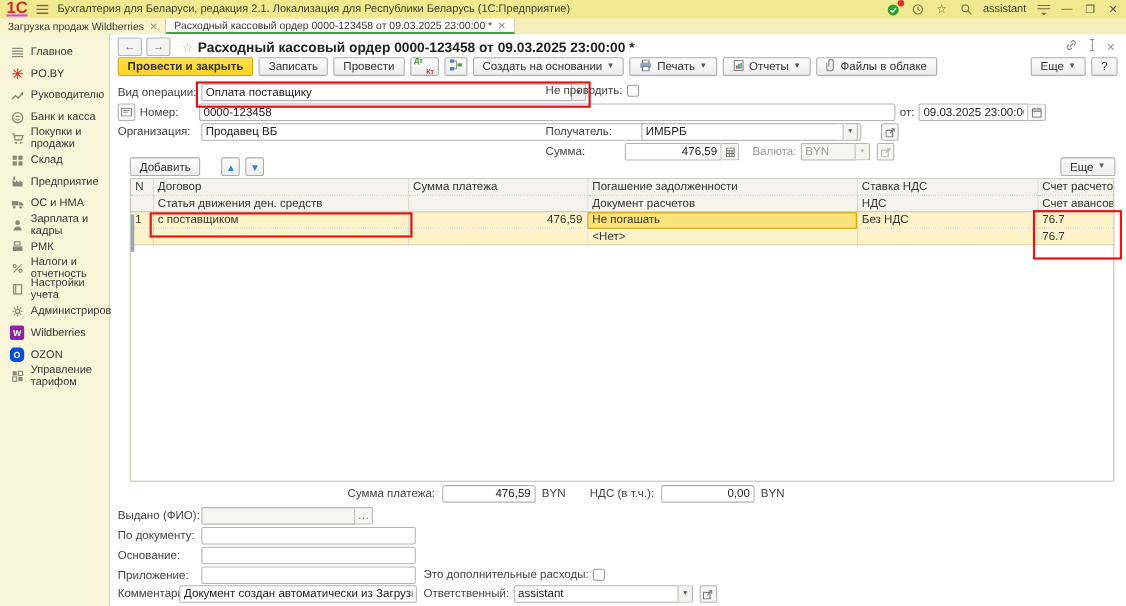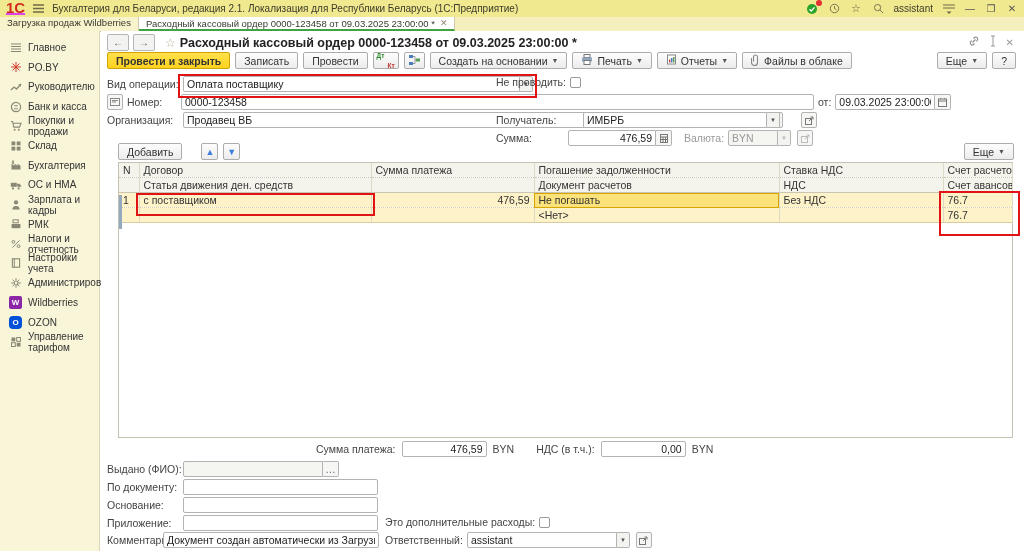--- a/index.html
+++ b/index.html
@@ -13,21 +13,21 @@
   .tb-title{font-size:10px;color:#3c3c2c;white-space:nowrap;}
   .tb-right{margin-left:auto;display:flex;align-items:center;gap:9px;}
   .tbico{width:13px;height:13px;display:flex;align-items:center;justify-content:center;color:#6f6a4a;position:relative;}
   .badge{position:absolute;top:-2px;right:-3px;width:6px;height:6px;background:#e03131;border-radius:50%;}
   .winbtn{font-size:10px;color:#555;width:12px;text-align:center;}
 
   
   .tabbar{position:absolute;left:0;top:17px;right:0;height:14px;background:#f4efbc;
           border-bottom:1px solid #c9c5a8;display:flex;align-items:stretch;}
   .tab{display:flex;align-items:center;gap:5px;padding:0 7px;font-size:9.5px;color:#3a3a2e;box-sizing:border-box;}
-  .tab.inactive{background:#f7f3cc;border-right:1px solid #cfcab0;flex-direction:column;}
+  .tab.inactive{background:#f7f3cc;border-right:1px solid #cfcab0;}
   .tab.active{background:#fff;border-right:1px solid #cfcab0;border-bottom:2px solid #3fa33f;}
   .tabx{color:#8d8a74;font-size:9px;}
 
   
   .sidebar{position:absolute;left:0;top:31px;bottom:0;width:100px;background:#f8f5d9;
            border-right:1px solid #d9d5b8;padding-top:7px;box-sizing:border-box;}
   .side-item{display:flex;align-items:center;gap:6px;height:19.6px;padding-left:9px;font-size:10px;color:#333;cursor:pointer;}
   .side-item .ic{width:13px;height:13px;flex:0 0 13px;display:flex;align-items:center;justify-content:center;color:#8a8776;}
   .bsq{width:13px;height:13px;border-radius:2px;display:flex;align-items:center;justify-content:center;
        color:#fff;font-size:8px;font-weight:bold;}
@@ -191,21 +191,21 @@
         </span>
       <span>Склад</span>
     </div>
     <div class="side-item">
       <span class="ic">
           <svg width="12" height="12" viewBox="0 0 12 12">
             <path d="M1.5 10.5V4.8l3 2v-2l3 2v-2l3 2v3.7z" fill="currentColor"></path>
             <rect x="2.2" y="1.5" width="1.6" height="3.5" fill="currentColor"></rect>
           </svg>
         </span>
-      <span>Бухгалтерия</span>
+      <span>Предприятие</span>
     </div>
     <div class="side-item">
       <span class="ic">
           <svg width="12" height="12" viewBox="0 0 12 12">
             <rect x="0.8" y="3.8" width="6" height="4" fill="currentColor"></rect>
             <path d="M7.2 4.8h2.3l1.7 1.9v1.1H7.2z" fill="currentColor"></path>
             <circle cx="3" cy="9.4" r="1.1" fill="currentColor"></circle>
             <circle cx="8.7" cy="9.4" r="1.1" fill="currentColor"></circle>
           </svg>
         </span>

